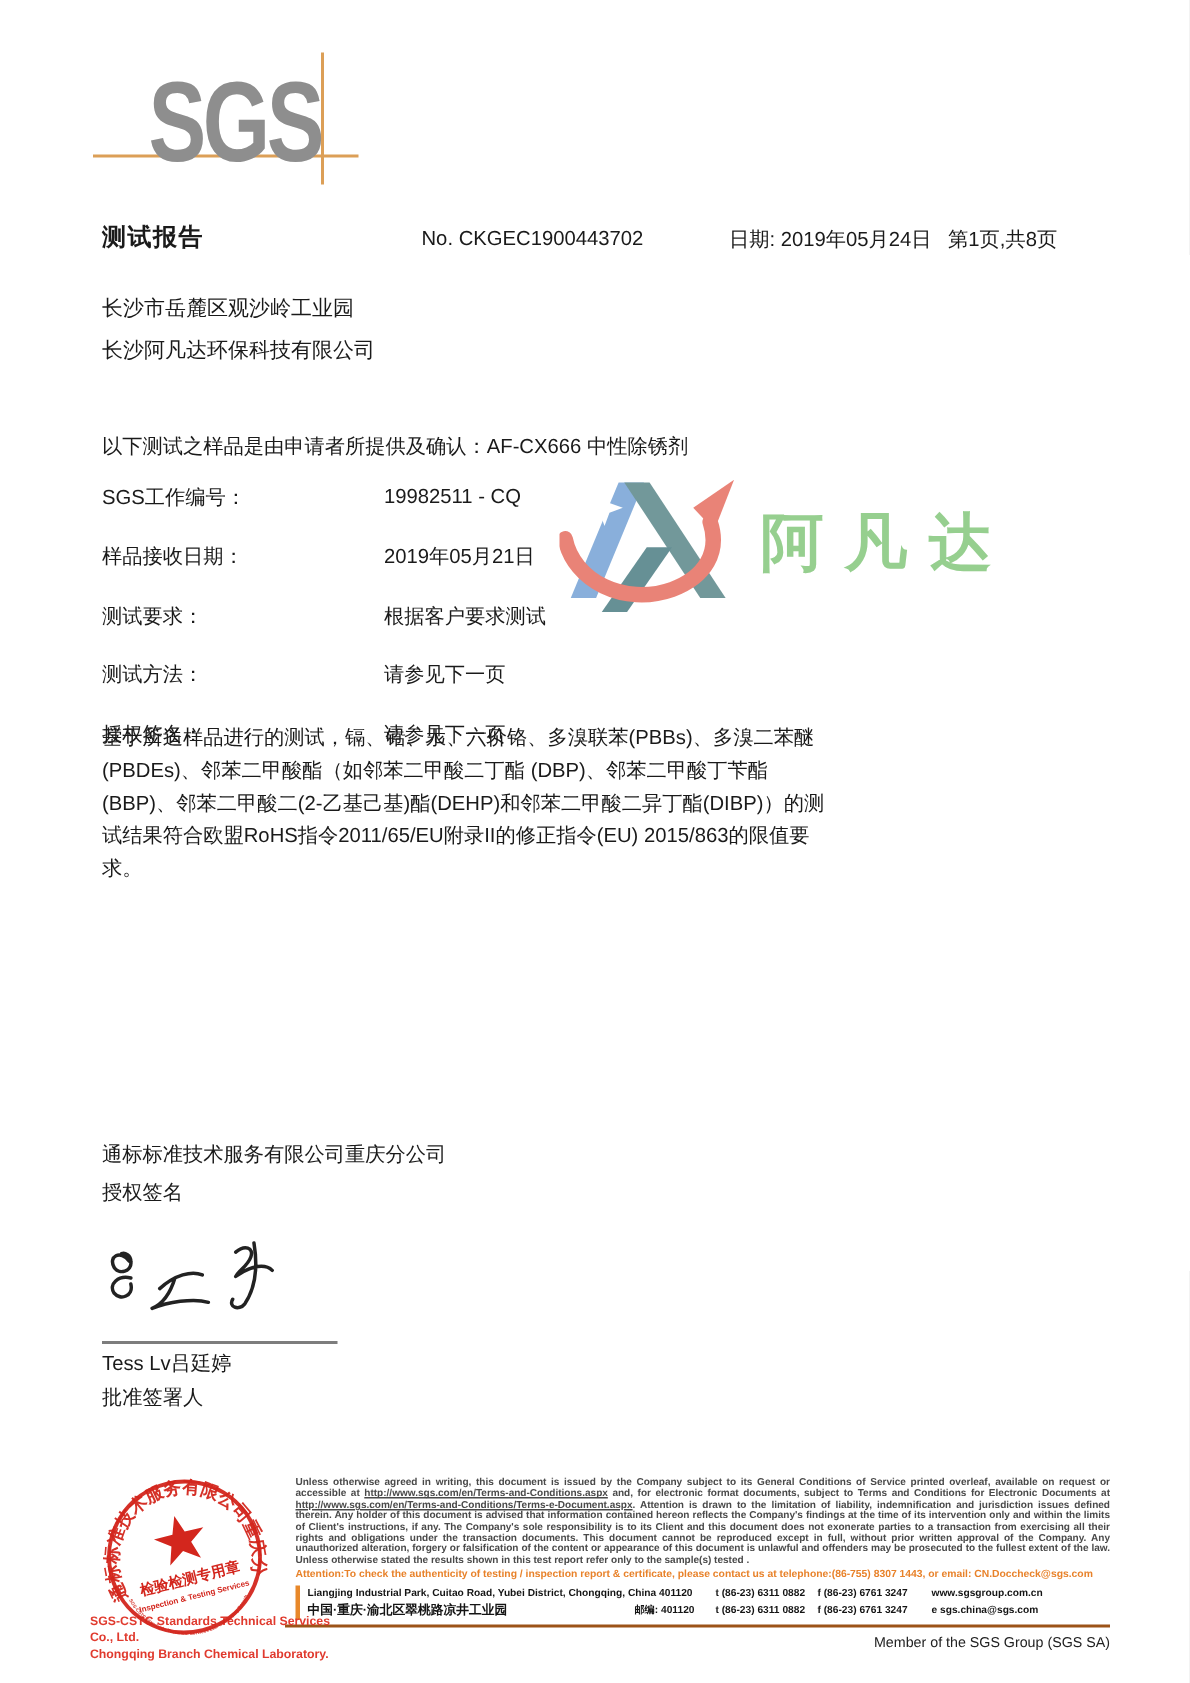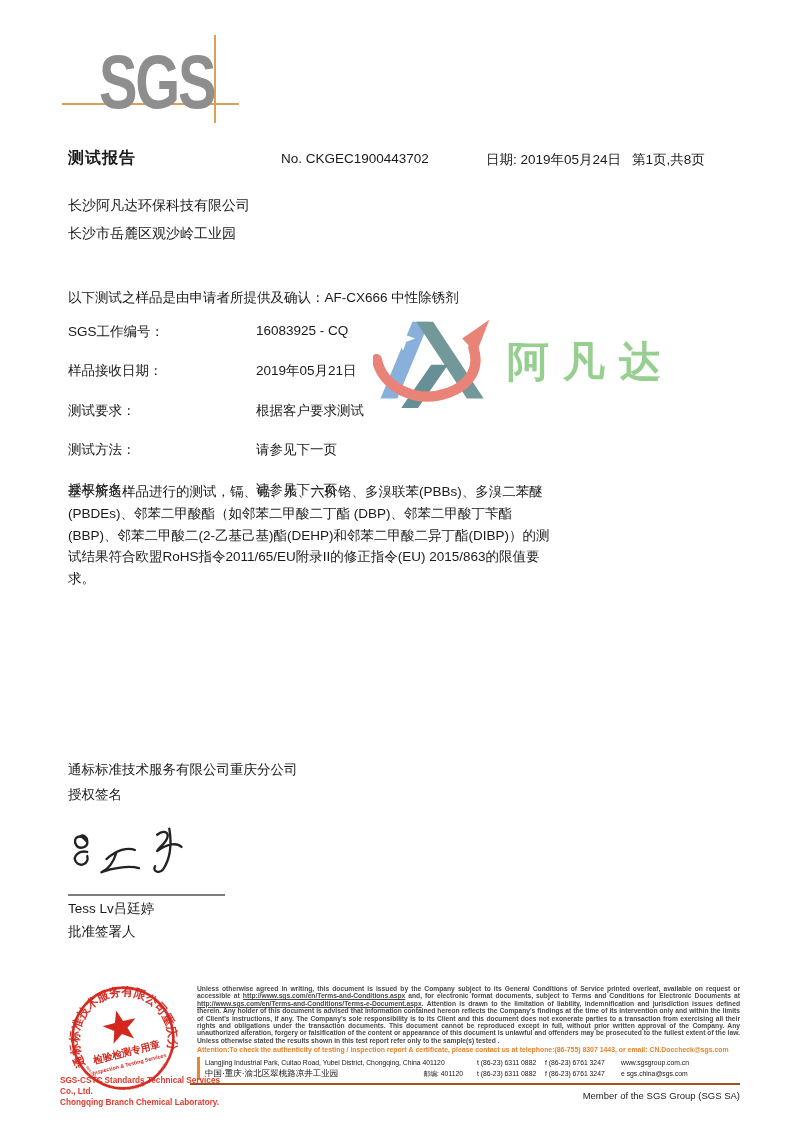--- a/index.html
+++ b/index.html
@@ -40,21 +40,21 @@
   .sig-line{left:68px;top:894px;width:157px;height:2px;background:#7d7d7d;z-index:2;}
   .signer-name{left:68px;top:900px;font-size:13.5px;z-index:2;}
   .signer-title{left:68px;top:923px;font-size:13.5px;z-index:2;}
 
   
   .footer-col{left:197px;top:985px;width:543px;z-index:2;}
   .legal{font-size:6.7px;line-height:7.4px;text-align:justify;color:#4a4a4a;font-weight:bold;}
   .legal .u{text-decoration:underline;}
   .attention{margin-top:2px;font-size:6.9px;line-height:7.7px;color:#e8822a;font-weight:bold;}
   .addr-block{margin-top:3px;border-left:3px solid #e8882a;padding-left:5px;}
-  .addr-row{display:flex;font-size:6.8px;font-weight:normal;color:#141414;line-height:11.5px;white-space:nowrap;}
+  .addr-row{display:flex;font-size:6.8px;font-weight:bold;color:#141414;line-height:11.5px;white-space:nowrap;}
   .addr-row .c1{width:258px;flex:none;display:flex;justify-content:space-between;padding-right:14px;}
   .addr-row .c2{width:68px;flex:none;}
   .addr-row .c3{width:76px;flex:none;}
   .addr-cn{font-size:8.5px;}
   .addr-cn .c2,.addr-cn .c3,.addr-cn .c4,.addr-cn .pz{font-size:6.8px;}
   .footer-rule{margin-top:3px;margin-left:-7px;height:2px;background:#9c5318;}
   .member{margin-top:5px;text-align:right;font-size:9.5px;color:#222;font-weight:normal;}
 
   
   .stamp-wrap{left:60px;top:983px;width:150px;height:125px;z-index:3;}
@@ -70,42 +70,42 @@
   <div class="abs sgs-letters">SGS</div>
   <div class="abs logo-hline"></div>
   <div class="abs logo-vline"></div>
 
   <div class="abs doc-title">测试报告</div>
   <div class="abs report-no">No. CKGEC1900443702</div>
   <div class="abs hdr-date">日期: 2019年05月24日</div>
   <div class="abs hdr-page">第1页,共8页</div>
 
   <div class="abs applicant">
+    <div>长沙市岳麓区观沙岭工业园</div>
     <div>长沙阿凡达环保科技有限公司</div>
-    <div>长沙市岳麓区观沙岭工业园</div>
   </div>
 
   <div class="abs sample-intro">以下测试之样品是由申请者所提供及确认：AF-CX666 中性除锈剂</div>
 
   <div class="abs watermark">
     <svg width="122" height="96" viewBox="0 0 130 102">
       <polygon points="8,90 42,8 60,8 26,90" fill="#7fa9d8"></polygon>
       <polygon points="46,8 64,8 118,90 100,90" fill="#679092"></polygon>
       <polygon points="62,54 80,54 48,100 30,100" fill="#5a878d"></polygon>
       <path d="M4,48 C10,78 46,96 80,84 C104,75 114,57 107,36" stroke="#e8796c" stroke-width="11" fill="none" stroke-linecap="round"></path>
       <polygon points="95,26 124,6 110,42" fill="#e8796c"></polygon>
       <path d="M32,13 L35.5,22.5 L45,26 L35.5,29.5 L32,39 L28.5,29.5 L19,26 L28.5,22.5 Z" fill="#ffffff"></path>
     </svg>
     <span class="wm-text">阿凡达</span>
   </div>
 
   <div class="abs info-table">
     <div class="info-row">
       <span class="info-label">SGS工作编号：</span>
-      <span class="info-value">16083925 - CQ</span>
+      <span class="info-value">19982511 - CQ</span>
     </div>
     <div class="info-row">
       <span class="info-label">样品接收日期：</span>
       <span class="info-value">2019年05月21日</span>
     </div>
     <div class="info-row">
       <span class="info-label">测试要求：</span>
       <span class="info-value">根据客户要求测试</span>
     </div>
     <div class="info-row">

